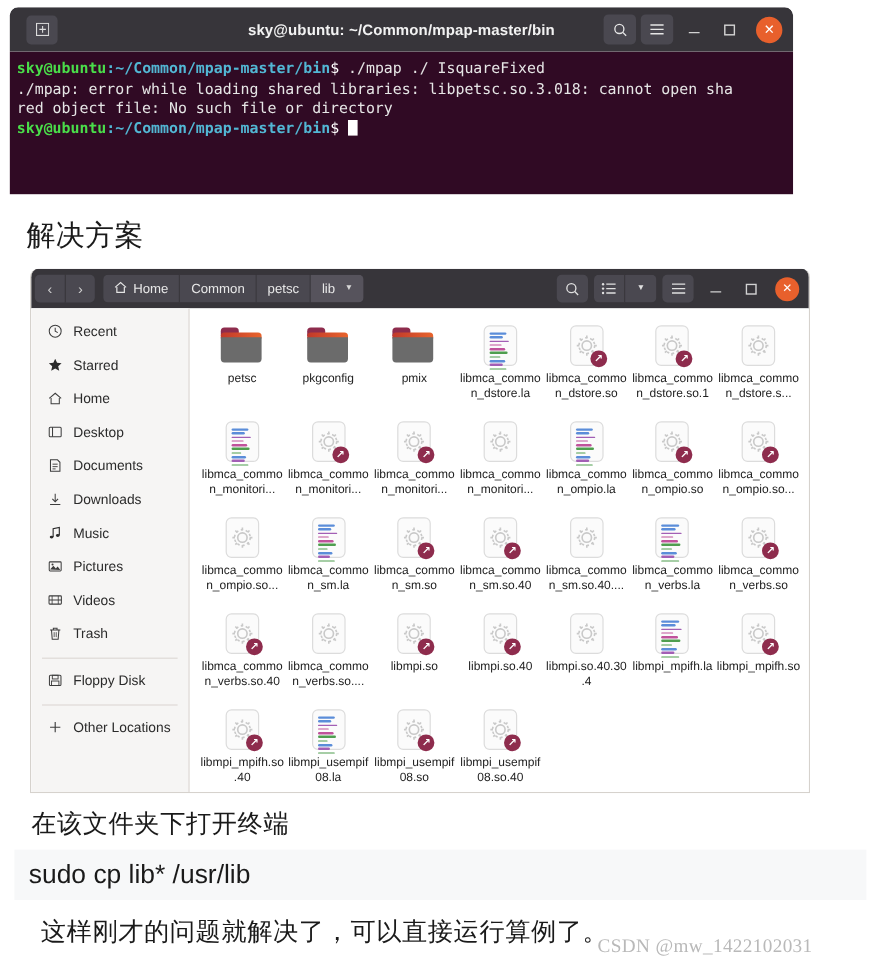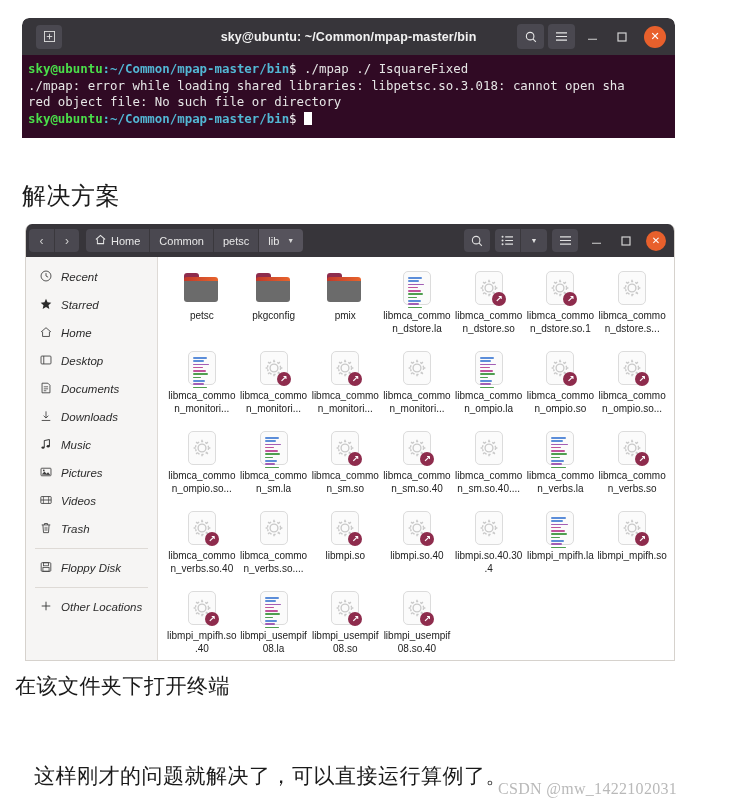--- a/index.html
+++ b/index.html
@@ -6,22 +6,22 @@
   html, body {
     width: 734px; height: 810px;
     background: #ffffff;
     font-family: "Liberation Sans", "DejaVu Sans", sans-serif;
     overflow: hidden;
   }
   .page { position: relative; width: 734px; height: 810px; background: #fff; }
 
   
   .terminal {
-    position: absolute; left: 22px; top: 6px; width: 653px; height: 120px;
-    border-radius: 7px 7px 0 0; overflow: hidden; margin-top: 12px;
+    position: absolute; left: 8px; top: 6px; width: 653px; height: 156px;
+    border-radius: 7px 7px 0 0; overflow: hidden;
   }
   .term-titlebar {
     height: 37px; background: #37353a;
     display: flex; align-items: center; position: relative;
     border-radius: 7px 7px 0 0;
   }
   .term-newtab {
     width: 26px; height: 24px; margin-left: 14px;
     background: #4a4850; border-radius: 4px;
     display: flex; align-items: center; justify-content: center;
@@ -58,21 +58,21 @@
     display: inline-block; width: 8px; height: 13px;
     background: #ffffff; vertical-align: -2px;
   }
 
   
   .h-solution {
     position: absolute; left: 22px; top: 180px;
     font-size: 24px; color: #1a1a1a; letter-spacing: 0.5px;
   }
   .h-openterm {
-    position: absolute; left: 15px; top: 672px;
+    position: absolute; left: 26px; top: 672px;
     font-size: 21px; color: #1a1a1a; letter-spacing: 0.5px;
   }
   .code-block {
     position: absolute; left: 12px; top: 708px; width: 710px; height: 42px;
     background: #f7f8f9;
     display: flex; align-items: center; padding-left: 12px;
   }
   .code-block span { font-size: 22px; color: #1a1a1a; }
   .h-final {
     position: absolute; left: 22px; top: 762px;
@@ -133,21 +133,21 @@
   }
 
   .fm-body { display: flex; height: 404px; background: #fff; }
   .fm-sidebar {
     width: 132px; background: #f6f5f4; border-right: 1px solid #dedad6;
     padding-top: 6px; flex-shrink: 0;
   }
   .side-item {
     display: flex; align-items: center; gap: 9px;
     height: 28px; padding-left: 13px;
-    font-size: 11.5px; color: #2b2b2b; font-style: italic;
+    font-size: 11.5px; color: #2b2b2b;
   }
   .side-ico {
     width: 13px; text-align: center; font-size: 11px; color: #4a4a4a;
     flex-shrink: 0; line-height: 1;
   }
   .side-sep { height: 1px; background: #dedad6; margin: 5px 9px; }
 
   .fm-grid {
     flex: 1; padding: 8px 6px 0 8px;
     display: grid;
@@ -956,16 +956,19 @@
                 <span class="link">↗</span>
               </div>
             </div>
             <div class="flabel">libmpi_usempif08.so.40</div>
           </div>
         </div>
     </div>
   </div>
 
   <div class="h-openterm">在该文件夹下打开终端</div>
+  <div class="code-block">
+    <span>sudo cp lib* /usr/lib</span>
+  </div>
   <div class="h-final">这样刚才的问题就解决了，可以直接运行算例了。</div>
   <div class="watermark">CSDN @mw_1422102031</div>
 
 </div>
 
 </body></html>

